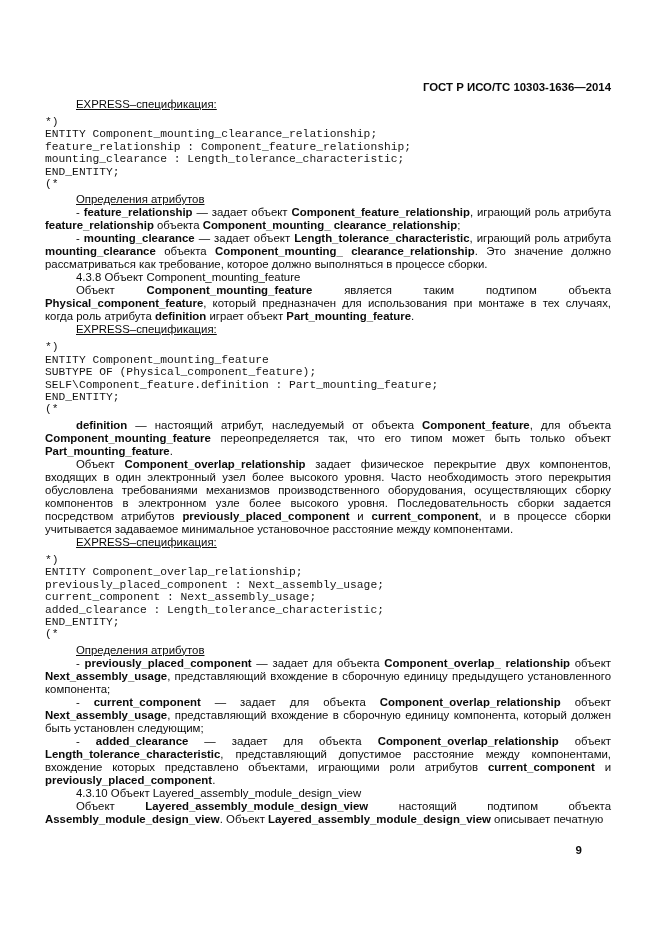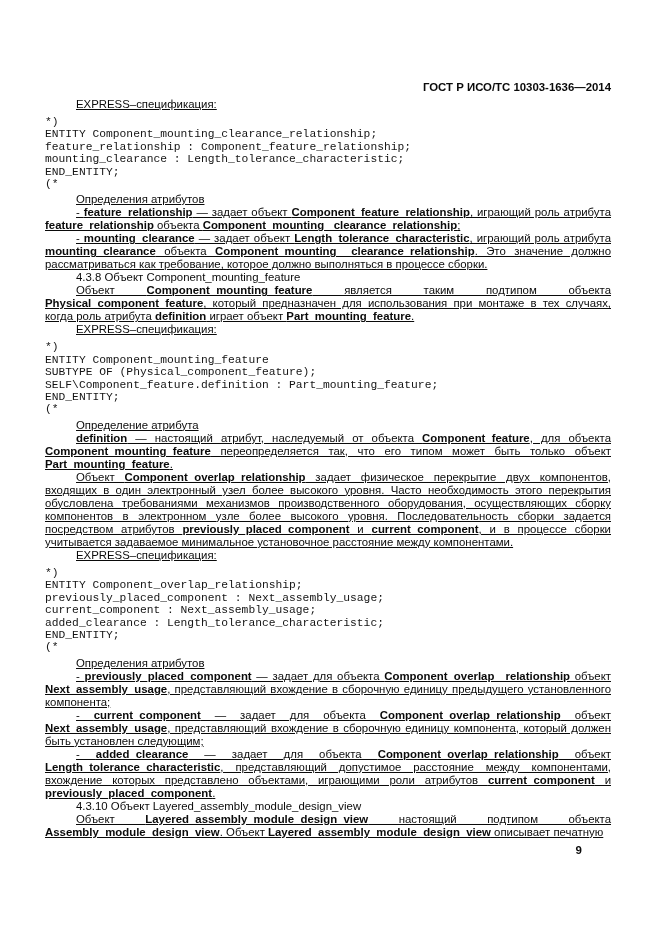--- a/index.html
+++ b/index.html
@@ -34,21 +34,20 @@
     font-size: 11.4px;
     line-height: 13px;
     text-indent: 31px;
   }
   .label .u { text-decoration: underline; }
   .para {
     font-size: 11.4px;
     line-height: 13px;
     text-align: justify;
     text-indent: 31px;
-    text-decoration: underline;
   }
   .heading {
     font-size: 11.4px;
     line-height: 13px;
     font-weight: normal;
     text-indent: 31px;
   }
   .b { font-weight: bold; }
   pre.code {
     margin: 5px 0 3px 0;
@@ -86,21 +85,20 @@
     <div class="para"><span>- </span><span class="b">mounting_clearance</span><span> — задает объект </span><span class="b">Length_tolerance_characteristic</span><span>, играющий роль атрибута </span><span class="b">mounting_clearance</span><span> объекта </span><span class="b">Component_mounting_ clearance_relationship</span><span>. Это значение должно рассматриваться как требование, которое должно выполняться в процессе сборки.</span></div>
     <div class="heading">4.3.8 Объект Component_mounting_feature</div>
     <div class="para"><span>Объект </span><span class="b">Component_mounting_feature</span><span> является таким подтипом объекта </span><span class="b">Physical_component_feature</span><span>, который предназначен для использования при монтаже в тех случаях, когда роль атрибута </span><span class="b">definition</span><span> играет объект </span><span class="b">Part_mounting_feature</span><span>.</span></div>
     <div class="label"><span class="u">EXPRESS–спецификация:</span></div>
     <pre class="code">*)
 ENTITY Component_mounting_feature
 SUBTYPE OF (Physical_component_feature);
 SELF\Component_feature.definition : Part_mounting_feature;
 END_ENTITY;
 (*</pre>
-    <div class="label"><span class="u">Определение атрибута</span></div>
     <div class="para"><span class="b">definition</span><span> — настоящий атрибут, наследуемый от объекта </span><span class="b">Component_feature</span><span>, для объекта </span><span class="b">Component_mounting_feature</span><span> переопределяется так, что его типом может быть только объект </span><span class="b">Part_mounting_feature</span><span>.</span></div>
     <div class="para"><span>Объект </span><span class="b">Component_overlap_relationship</span><span> задает физическое перекрытие двух компонентов, входящих в один электронный узел более высокого уровня. Часто необходимость этого перекрытия обусловлена требованиями механизмов производственного оборудования, осуществляющих сборку компонентов в электронном узле более высокого уровня. Последовательность сборки задается посредством атрибутов </span><span class="b">previously_placed_component</span><span> и </span><span class="b">current_component</span><span>, и в процессе сборки учитывается задаваемое минимальное установочное расстояние между компонентами.</span></div>
     <div class="label"><span class="u">EXPRESS–спецификация:</span></div>
     <pre class="code">*)
 ENTITY Component_overlap_relationship;
 previously_placed_component : Next_assembly_usage;
 current_component : Next_assembly_usage;
 added_clearance : Length_tolerance_characteristic;
 END_ENTITY;
 (*</pre>

